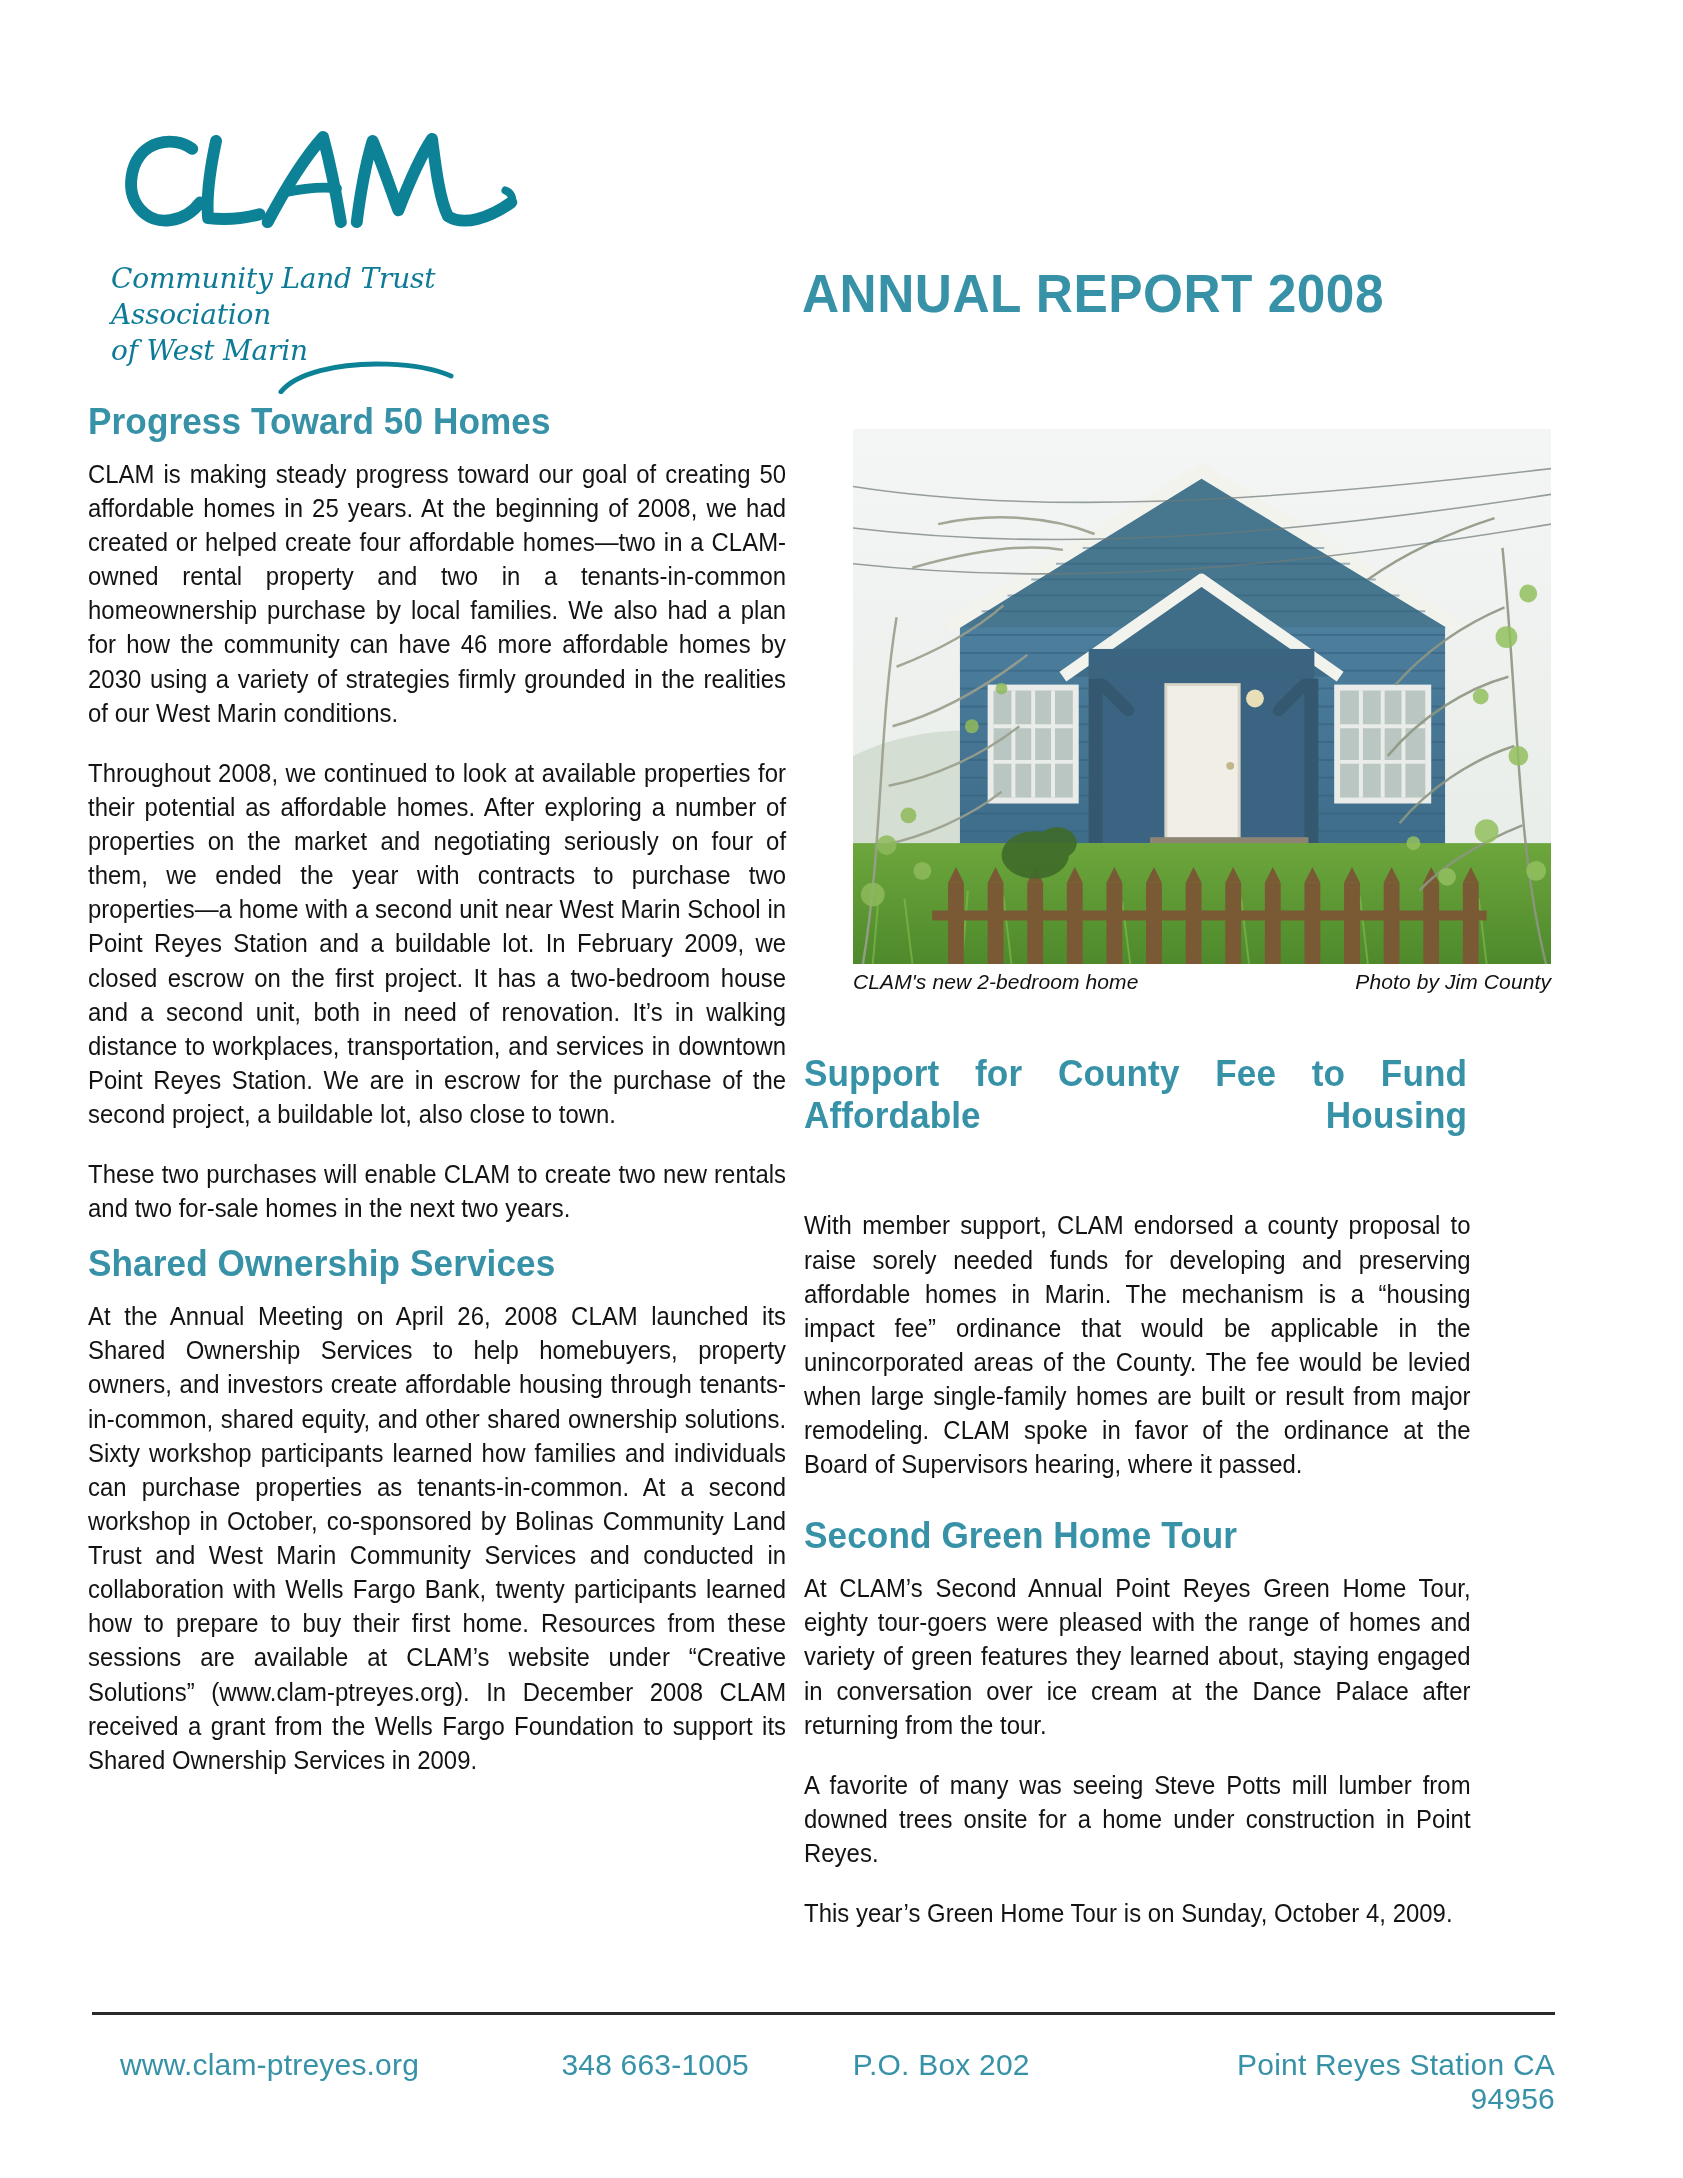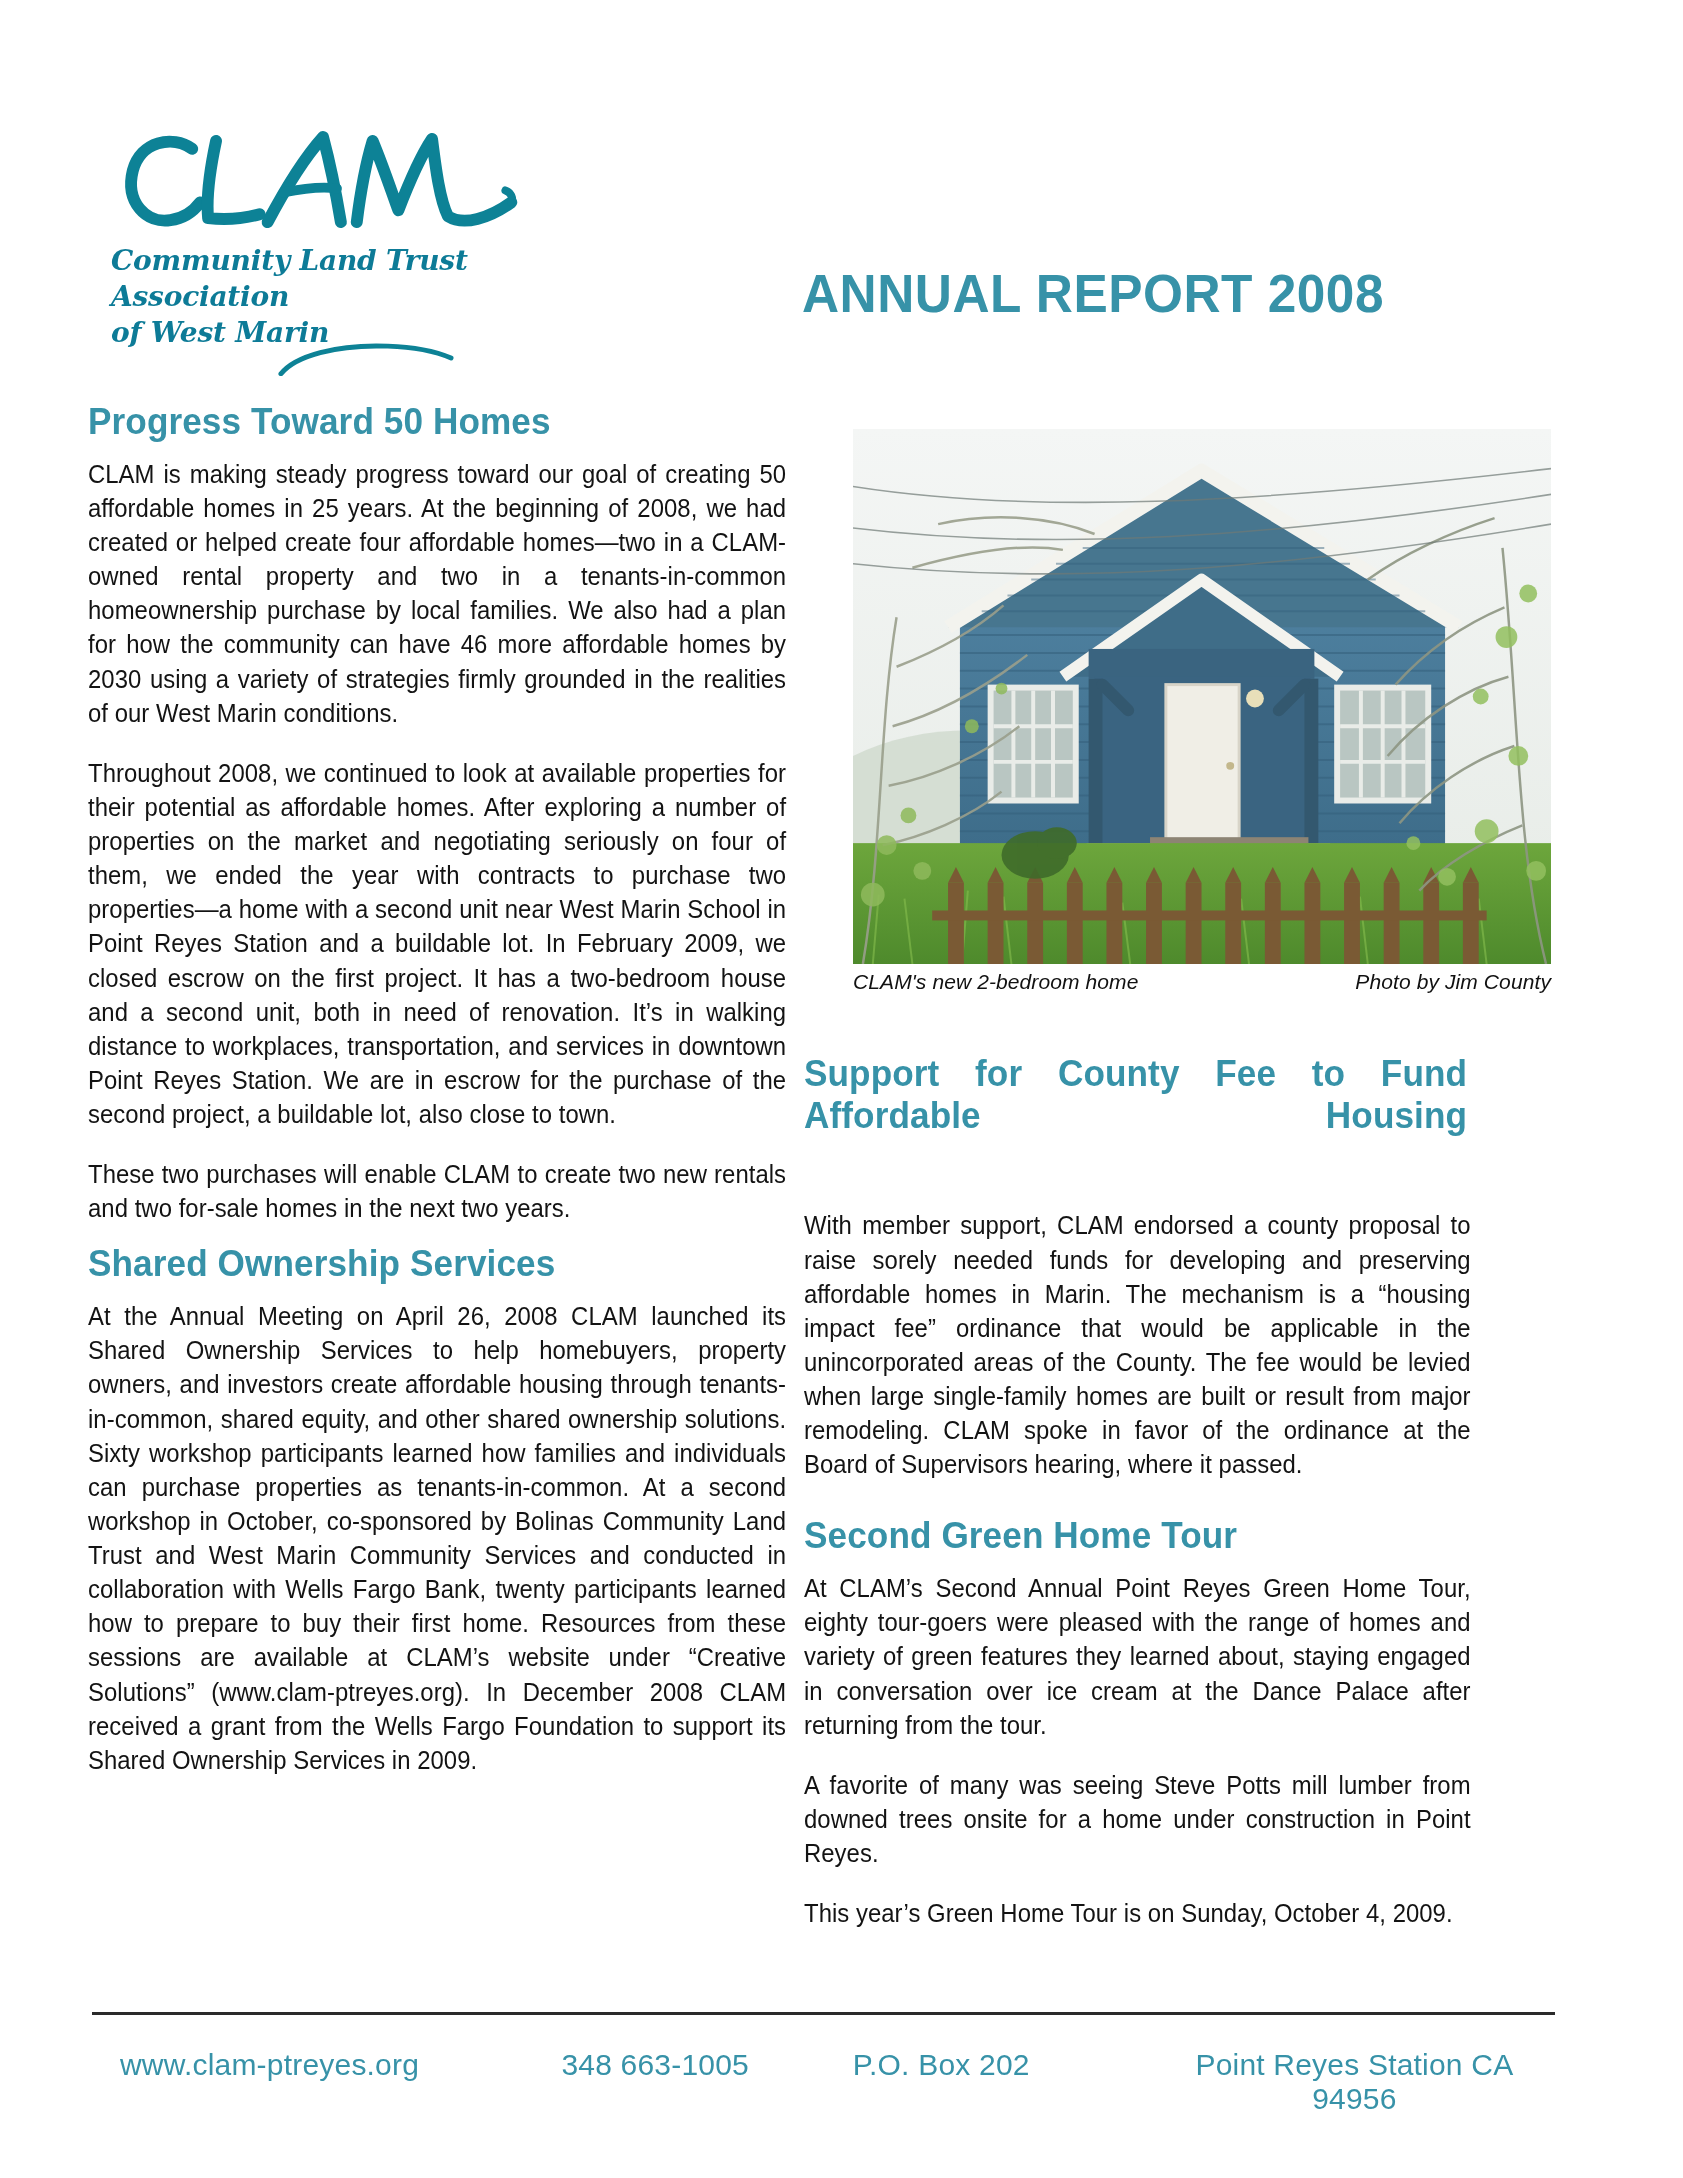--- a/index.html
+++ b/index.html
@@ -31,26 +31,26 @@
     width: 465px;
   }
   .logo-wordmark {
     display: block;
     width: 436px;
     height: 114px;
   }
   .logo-tagline {
     font-family: "DejaVu Serif", serif;
     font-style: italic;
-    font-weight: 700;
+    font-weight: 400;
     color: #0d7b97;
     font-size: 28px;
     line-height: 1.28;
     letter-spacing: -0.2px;
-    margin-top: 2px;
+    margin-top: 20px;
     white-space: pre-line;
   }
   .logo-swash {
     display: block;
     margin-top: -8px;
     margin-left: 166px;
     width: 178px;
     height: 34px;
   }
   .report-title {
@@ -154,21 +154,21 @@
     margin-top: 33px;
     font-family: "Liberation Sans Narrow", "Liberation Sans", sans-serif;
     font-size: 30px;
     color: #3792a8;
     letter-spacing: 0.2px;
   }
   .footer-items span { display: inline-block; }
   .fi-0 { width: 450px; margin-left: 28px; }
   .fi-1 { width: 297px; }
   .fi-2 { width: 307px; }
-  .fi-3 { width: 409px; text-align: center; }
+  .fi-3 { width: 409px; text-align: right; }
 </style>
 </head>
 <body>
 
 <div class="page">
 
   <div class="header">
 
     <div class="logo-block">
       <svg class="logo-wordmark" viewBox="0 0 440 115" aria-label="CLAM">

